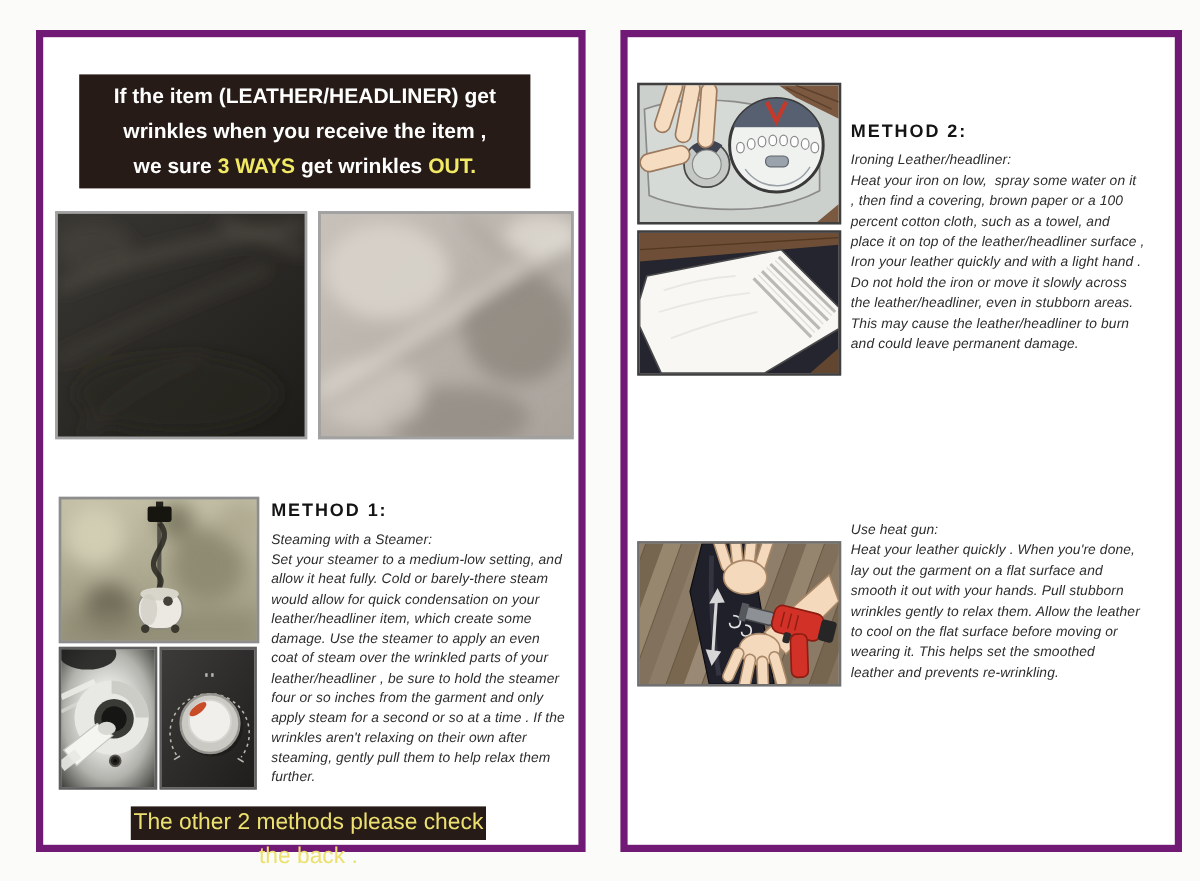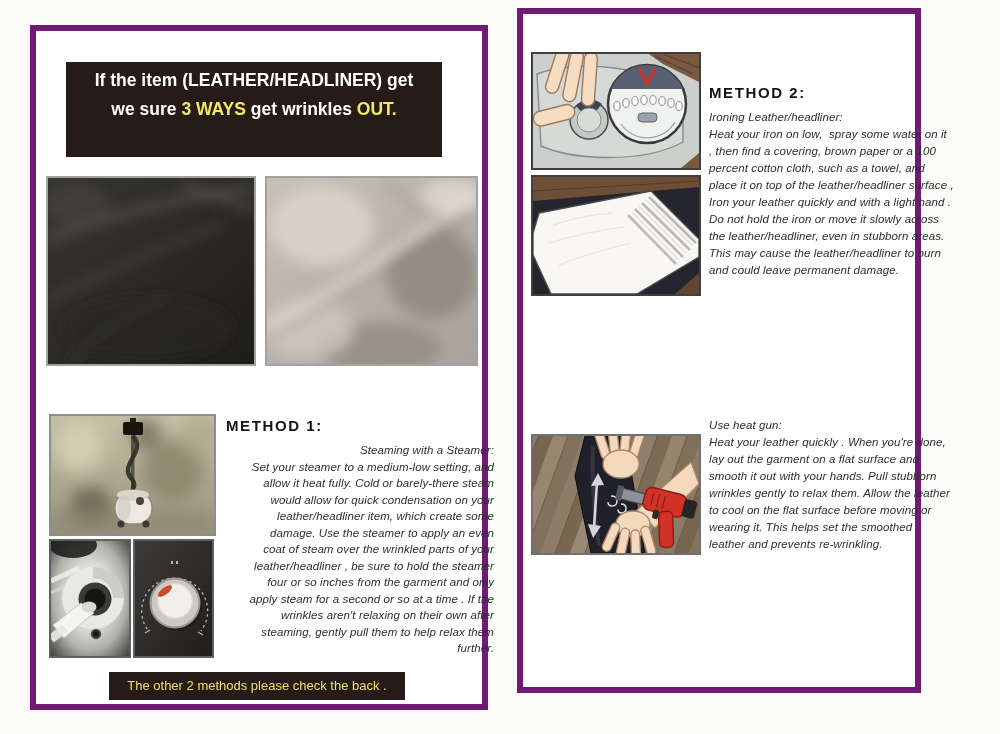--- a/index.html
+++ b/index.html
@@ -1,28 +1,28 @@
 <!DOCTYPE html>
 <html><head>
 <meta charset="utf-8">
 <style>
   html,body{margin:0;padding:0;background:#fbfbf9;}
   .page{position:relative;width:1000px;height:734px;background:#fbfbf9;
         font-family:"Liberation Sans", sans-serif;overflow:hidden;}
   .panel{position:absolute;background:#ffffff;border:6px solid #701a75;box-sizing:border-box;}
   #panel-left{left:30px;top:25px;width:458px;height:685px;}
-  #panel-right{left:517px;top:8px;width:404px;height:685px;}
+  #panel-right{left:517px;top:25px;width:468px;height:685px;}
 
   
   .banner{position:absolute;background:#261b16;box-sizing:border-box;}
   #title-banner{left:30px;top:31px;width:376px;height:95px;color:#ffffff;
         font-weight:bold;font-size:17.5px;line-height:29px;text-align:center;padding-top:4px;}
   #title-banner .hl{color:#f2e964;text-align:right;}
   #footer-banner{left:73px;top:641px;width:296px;height:28px;color:#ece070;
-        font-size:13px;line-height:28px;text-align:center;}
+        font-size:19px;line-height:28px;text-align:center;}
 
   
   .photo{position:absolute;border:2px solid #a2a2a2;box-sizing:border-box;overflow:hidden;background:#999;}
   .photo svg{display:block;width:100%;height:100%;}
   #photo-leather{left:10px;top:145px;width:210px;height:190px;}
   #photo-headliner{left:229px;top:145px;width:213px;height:190px;}
   #photo-steamer{left:13px;top:383px;width:167px;height:122px;border-color:#8d8d8d;}
   #photo-nozzle{left:13px;top:508px;width:82px;height:119px;border-color:#5f5f5f;}
   #photo-dial{left:97px;top:508px;width:81px;height:119px;border-color:#5f5f5f;}
   #illus-iron{left:8px;top:38px;width:170px;height:118px;border-color:#3f3f3f;}
@@ -30,32 +30,33 @@
   #illus-heatgun{left:8px;top:420px;width:170px;height:121px;border-color:#707070;}
 
   
   .method-block{position:absolute;}
   #method1-block{left:190px;top:386px;width:268px;}
   #method2-block{left:186px;top:70px;width:278px;}
   #method3-block{left:186px;top:395px;width:278px;}
   .method-heading{font-size:15px;font-weight:bold;letter-spacing:1.6px;color:#141414;}
   .method-heading .colon{font-weight:normal;letter-spacing:0;}
   .method-body{margin-top:8px;font-size:11.5px;color:#2d2d2d;white-space:pre;letter-spacing:0.1px;font-style:italic;}
-  #method1-block .method-body{line-height:16.5px;text-align:right;}
+  #method1-block .method-body{line-height:16.5px;}
   #method2-block .method-body,#method3-block .method-body{line-height:17px;}
 </style>
 </head>
 <body>
 
 <div class="page">
 
   <div class="panel" id="panel-left">
 
     <div class="banner" id="title-banner">
       <div><span>If the item (LEATHER/HEADLINER) get</span></div>
+      <div><span>wrinkles when you receive the item ,</span></div>
       <div><span>we sure </span><span class="hl">3 WAYS</span><span> get wrinkles </span><span class="hl">OUT.</span></div>
     </div>
 
     <div class="photo" id="photo-leather">
       <svg viewBox="0 0 206 186" preserveAspectRatio="none">
         <defs>
           <linearGradient id="lt-g" x1="0" y1="0" x2="1" y2="1">
             <stop offset="0" stop-color="#393732"></stop>
               <stop offset="0.55" stop-color="#2a2824"></stop>
               <stop offset="1" stop-color="#1d1c19"></stop>

